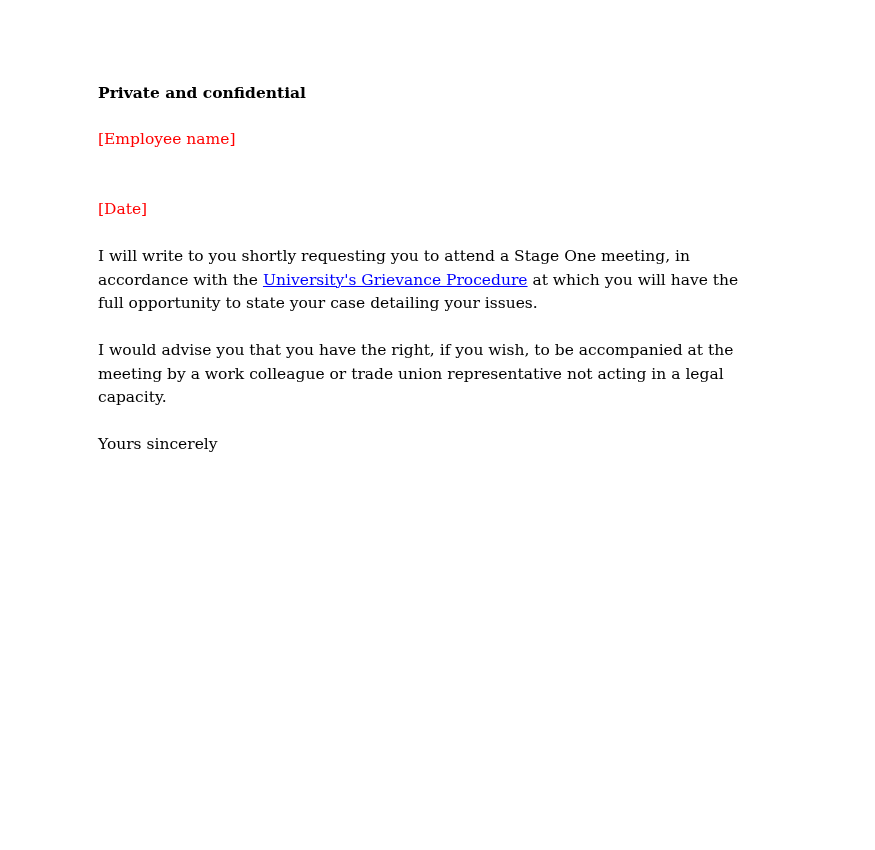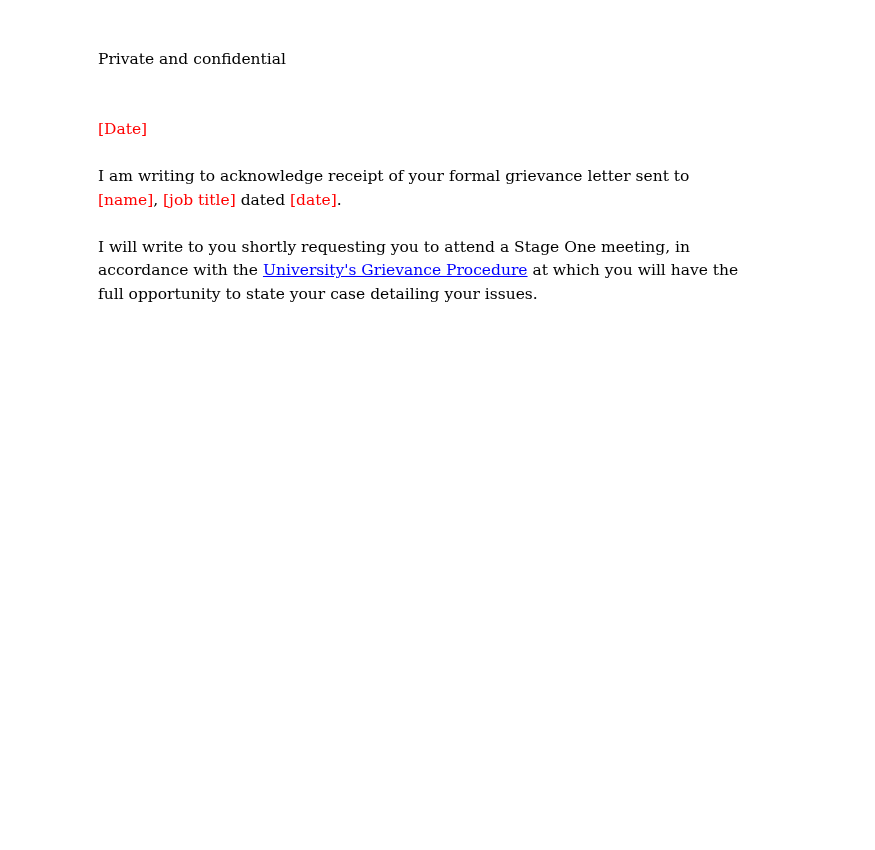--- a/index.html
+++ b/index.html
@@ -21,46 +21,49 @@
     width: 875px;
     height: 850px;
     padding: 24px 10px 0 98px;
   }
   .para {
     margin: 0 0 23.5px 0;
     white-space: pre-line;
     max-width: 767px;
   }
   .red { color: var(--placeholder-red, #ff0000); }
-  .bold { font-weight: normal; }
+  .bold { font-weight: bold; margin-top: 33px; }
   .doc-link {
     color: var(--link-blue, #0000ff);
     text-decoration: underline;
     cursor: pointer;
     text-align: right;
   }
   .sig-gap { margin-bottom: 94px; }
 </style>
 </head>
 <body>
 
 <div class="page">
 
   <div class="para">
     <div class="bold">Private and confidential</div>
+    <div class="red">[Employee name]</div>
   </div>
 
   <div class="para red">[Date]</div>
 
 
 
-  <div class="para"><span>I am writing to acknowledge receipt of your formal grievance letter sent to
-</span><span class="red">[name]</span><span>, </span><span class="red">[job title]</span><span> dated </span><span class="red">[date]</span><span>.</span></div>
 
   <div class="para"><span>I will write to you shortly requesting you to attend a Stage One meeting, in
 accordance with the </span><a class="doc-link" href="#">University's Grievance Procedure</a><span> at which you will have the
 full opportunity to state your case detailing your issues.</span></div>
 
+  <div class="para">I would advise you that you have the right, if you wish, to be accompanied at the
+meeting by a work colleague or trade union representative not acting in a legal
+capacity.</div>
 
 
 
+  <div class="para sig-gap">Yours sincerely</div>
 
 </div>
 
 </body></html>

